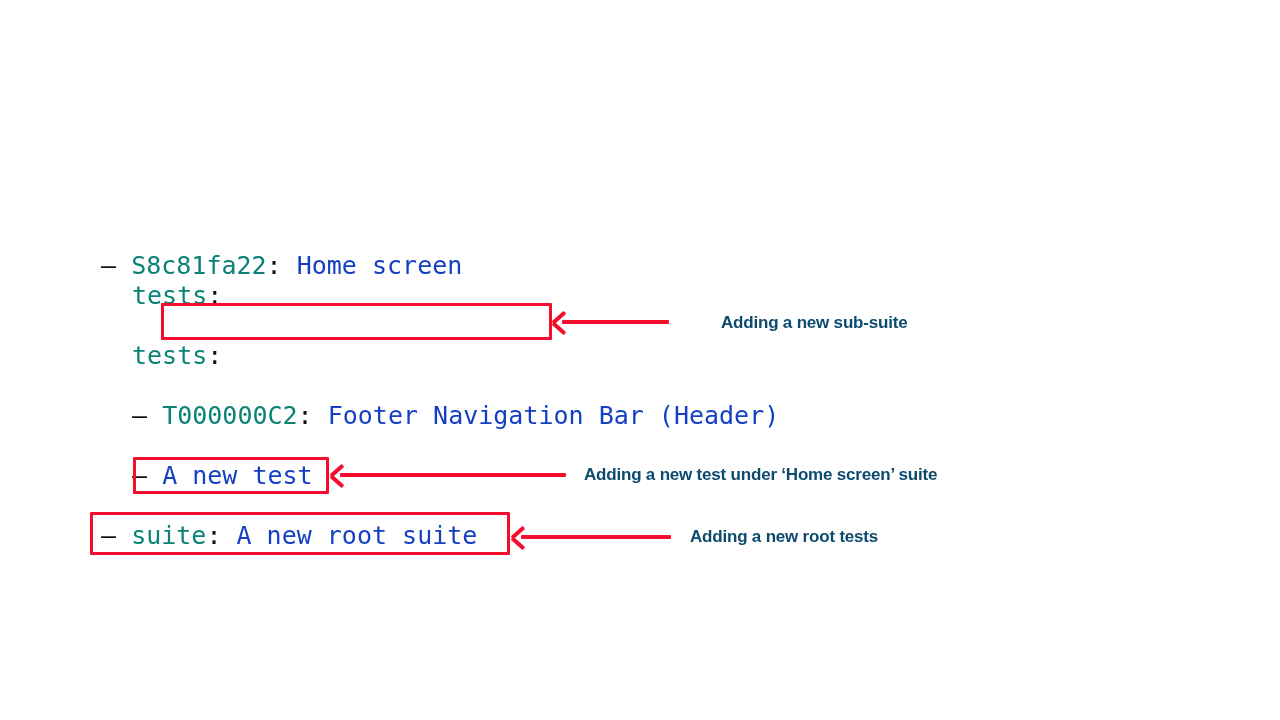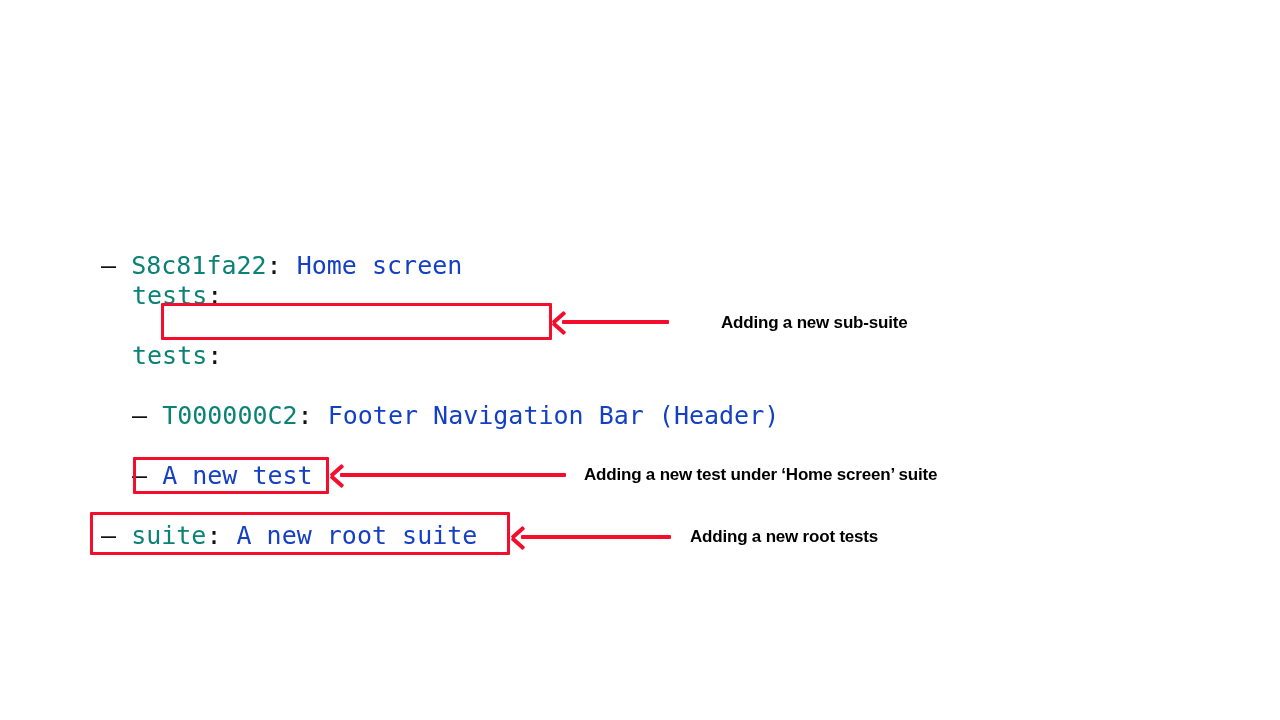--- a/index.html
+++ b/index.html
@@ -99,21 +99,21 @@
   #arrow-subsuite  { left: 553px; top: 311px; width: 116px; }
   #arrow-subsuite .shaft  { width: 107px; }
   #arrow-newtest   { left: 331px; top: 464px; width: 235px; }
   #arrow-newtest .shaft   { width: 226px; }
   #arrow-rootsuite { left: 512px; top: 526px; width: 159px; }
   #arrow-rootsuite .shaft { width: 150px; }
 
   
   .caption {
     position: absolute;
-    color: #000000;
+    color: #0c4a6e;
     font-family: "Liberation Sans", sans-serif;
     font-weight: bold;
     font-size: 17px;
     line-height: 20px;
     white-space: nowrap;
     letter-spacing: -0.2px;
   }
   #cap-subsuite  { left: 721px; top: 313px; }
   #cap-newtest   { left: 584px; top: 465px; text-align: right; }
   #cap-rootsuite { left: 690px; top: 527px; }

